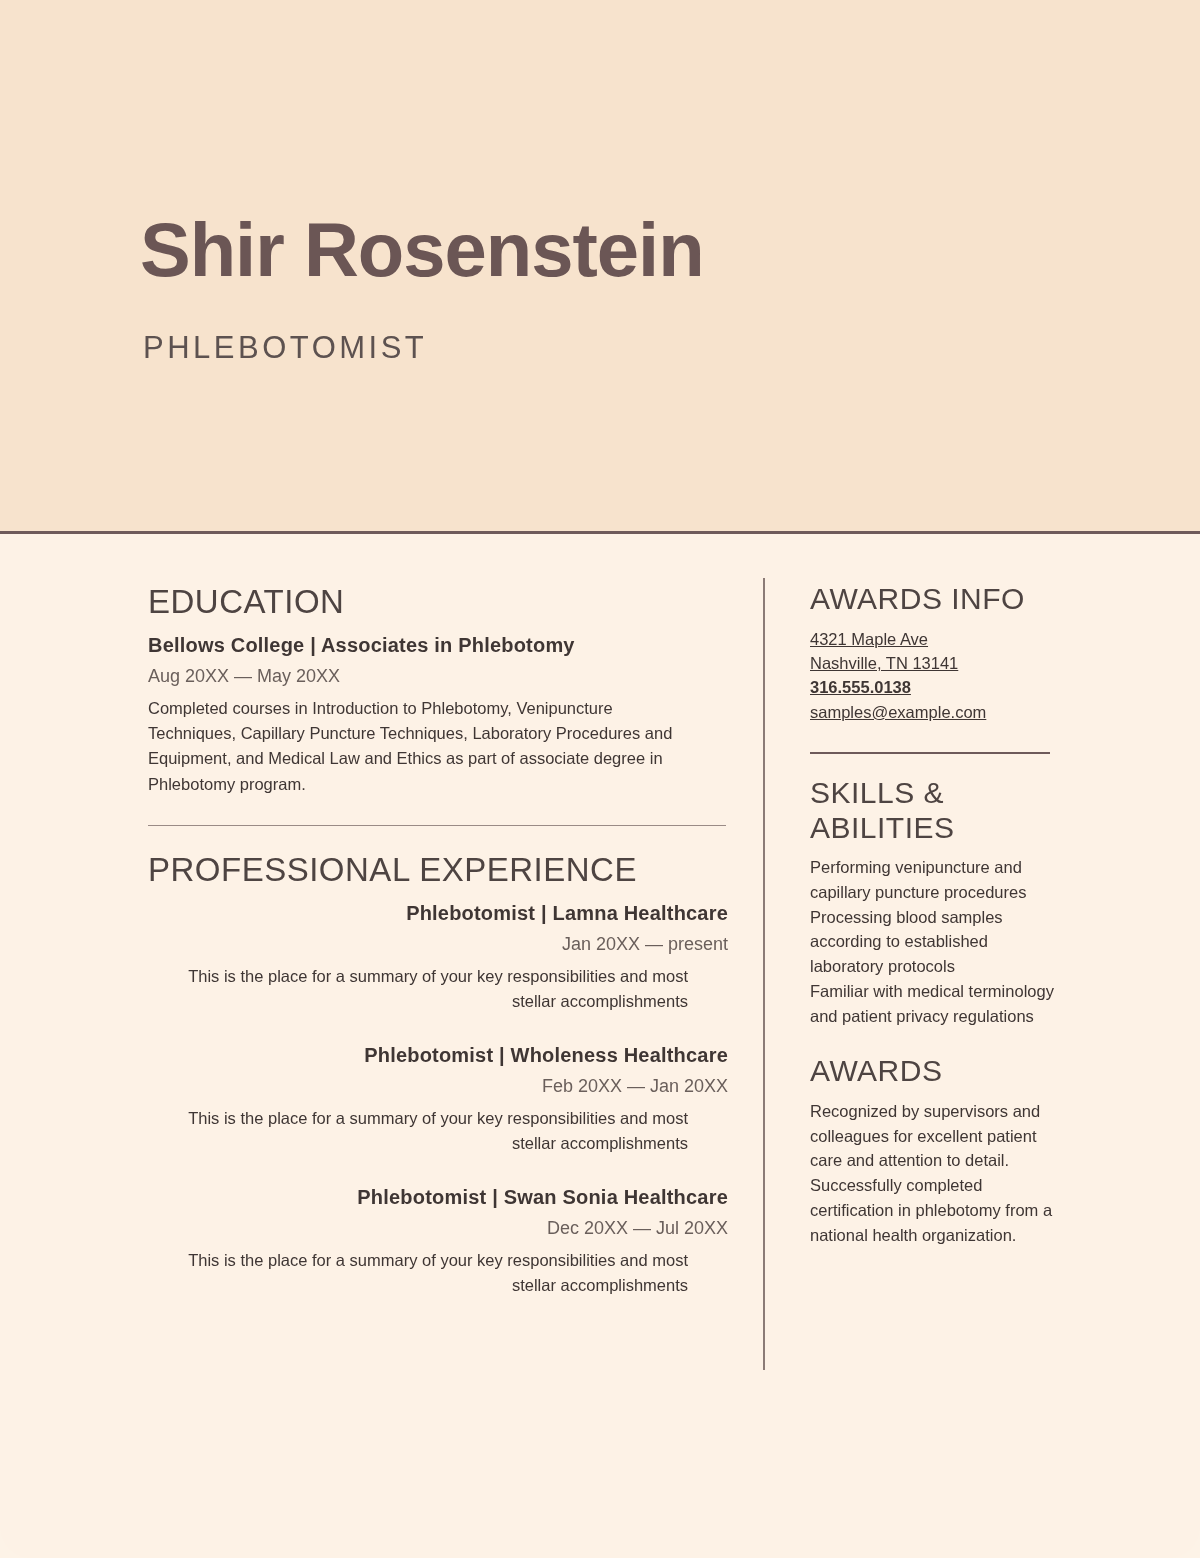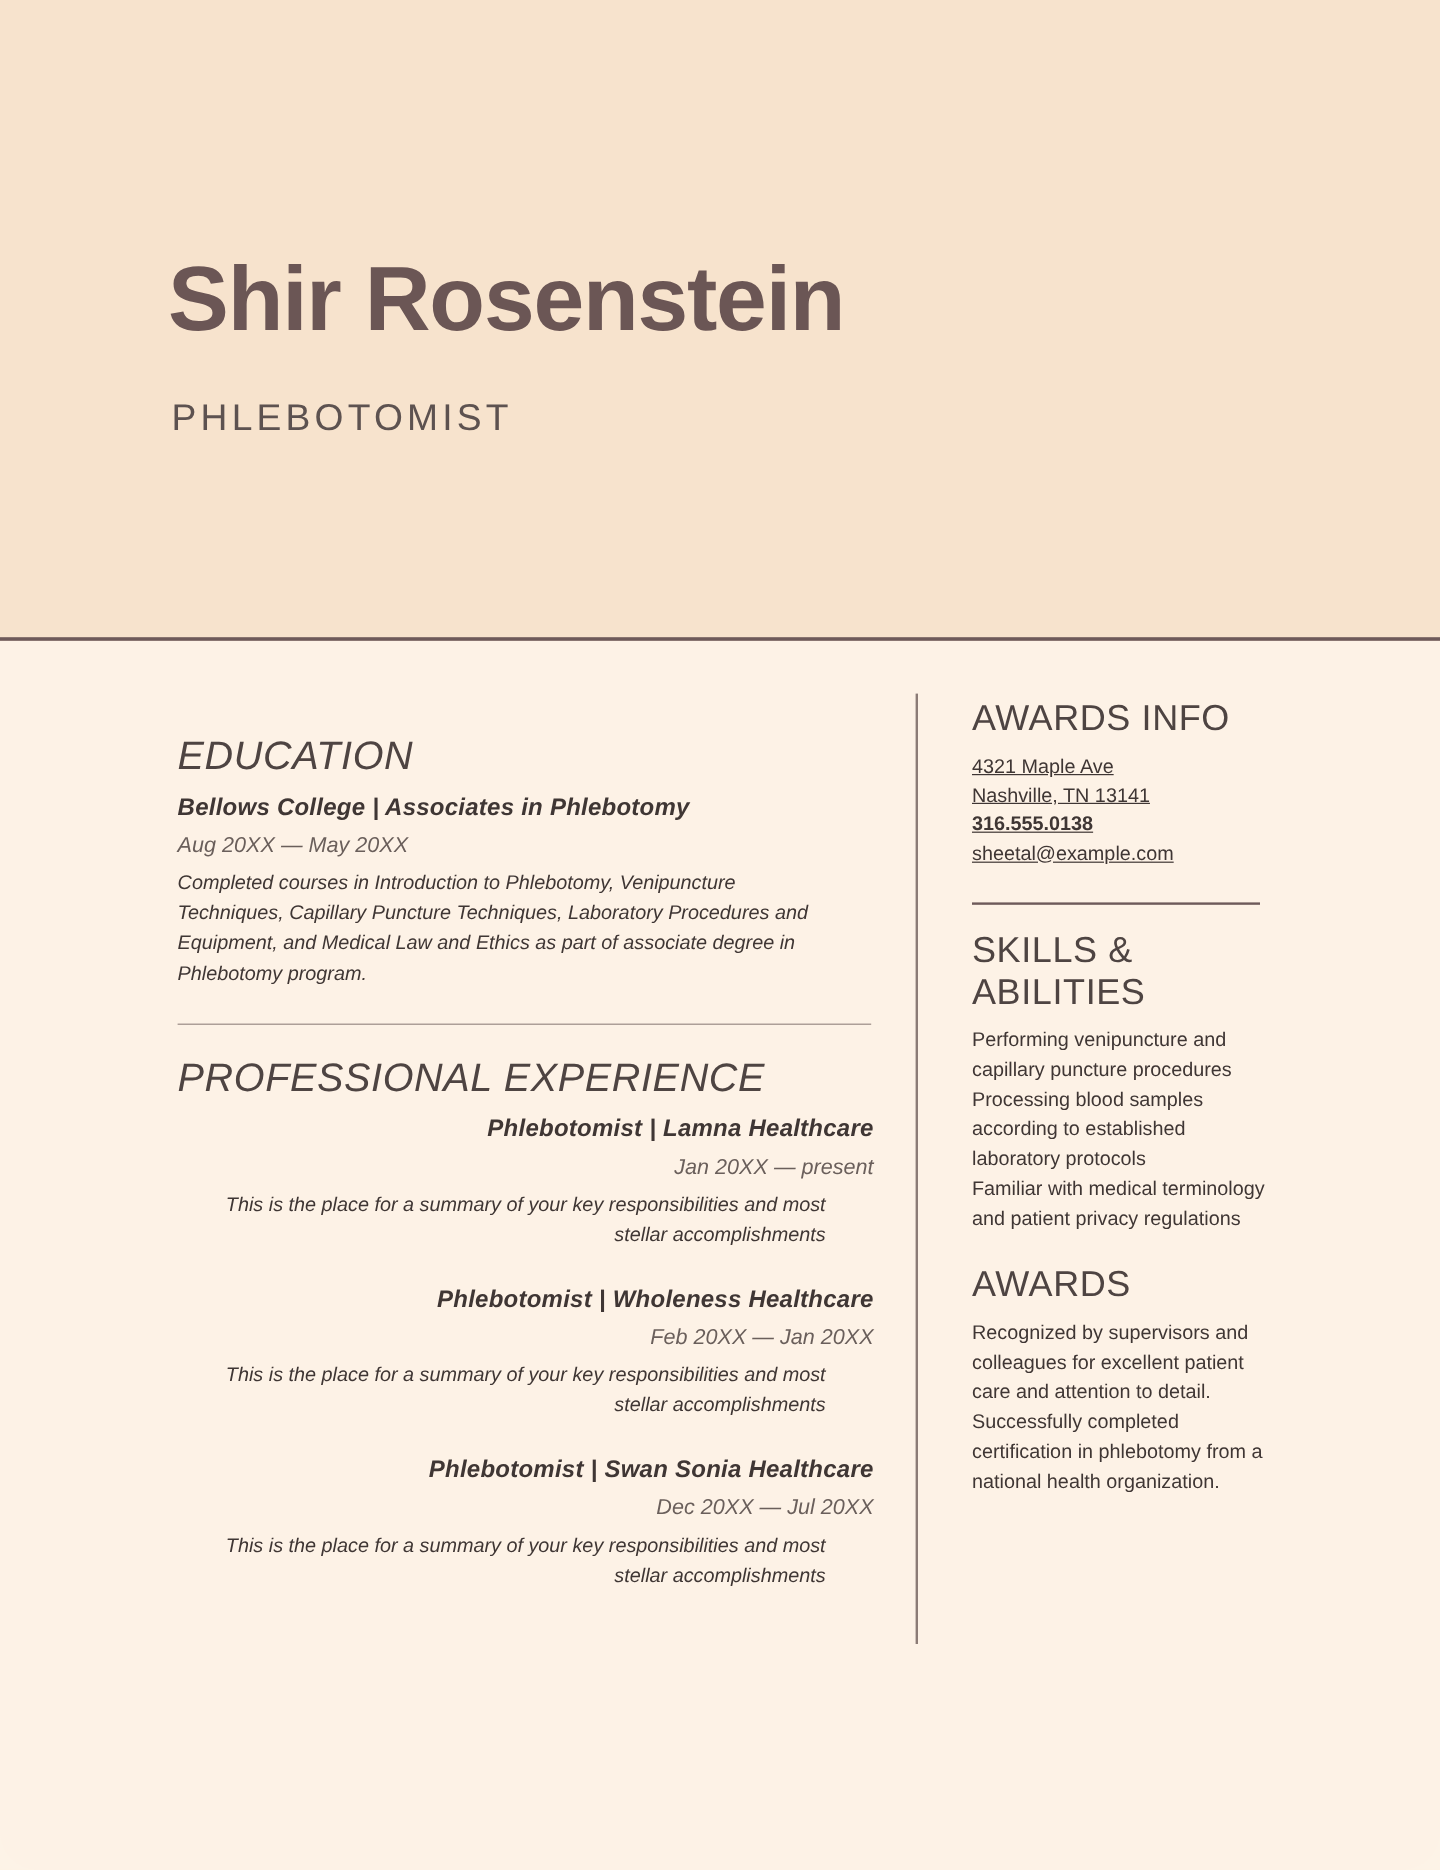--- a/index.html
+++ b/index.html
@@ -50,23 +50,22 @@
     top: 330px;
     font-size: 31px;
     letter-spacing: 3.5px;
     color: #5d5250;
     font-weight: 300;
   }
   
   .main-col {
     position: absolute;
     left: 148px;
-    top: 612px;
+    top: 584px;
     width: 580px;
-    font-style: italic;
   }
   .side-col {
     position: absolute;
     left: 810px;
     top: 582px;
     width: 250px;
   }
   .divider-vert {
     position: absolute;
     left: 763px;
@@ -203,21 +202,21 @@
   </div>
 
   <div class="side-col">
 
     <section>
       <h2 class="sec-side">AWARDS INFO</h2>
       <div class="contact-lines">
         <div>4321 Maple Ave</div>
         <div>Nashville, TN 13141</div>
         <div class="strong">316.555.0138</div>
-        <div>sheetal@example.com</div>
+        <div>samples@example.com</div>
       </div>
     </section>
 
     <div class="side-divider"></div>
 
     <section>
       <h2 class="sec-side">SKILLS &amp; ABILITIES</h2>
       <p class="side-body">
         <span class="skill-line">Performing venipuncture and capillary puncture procedures</span>
         <span class="skill-line">Processing blood samples according to established laboratory protocols</span>

